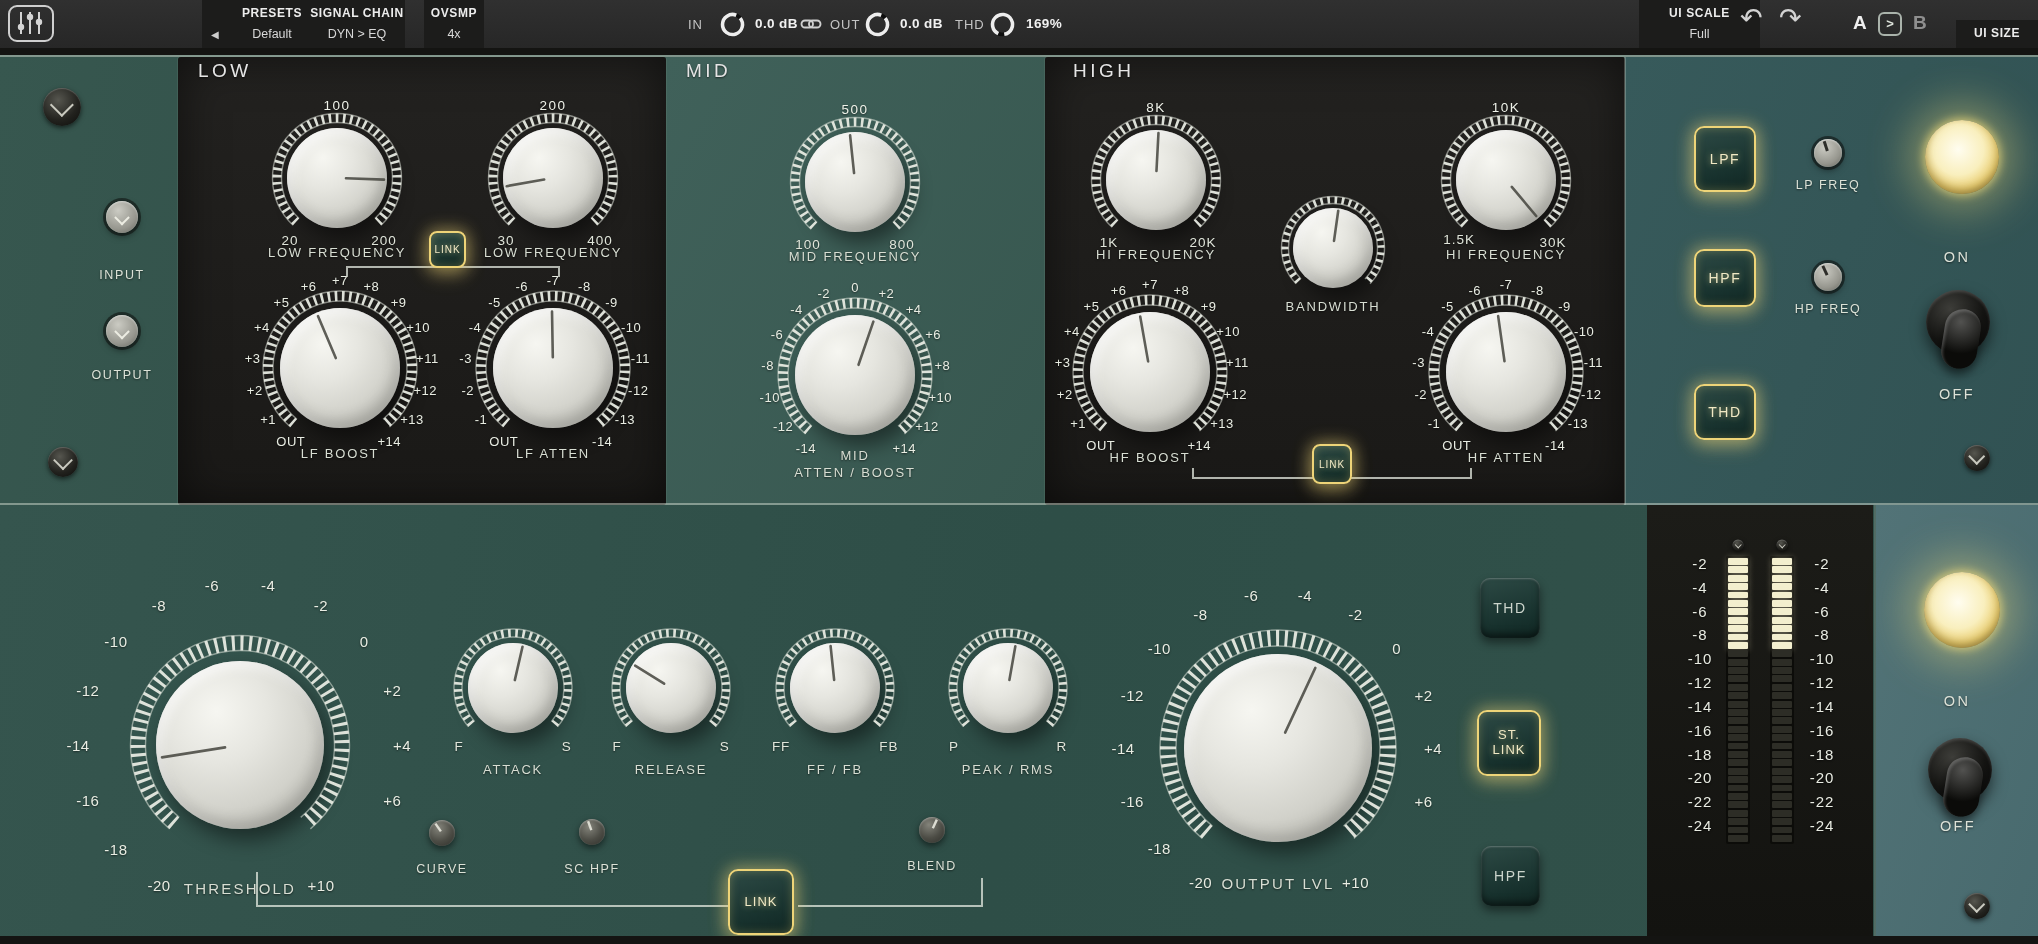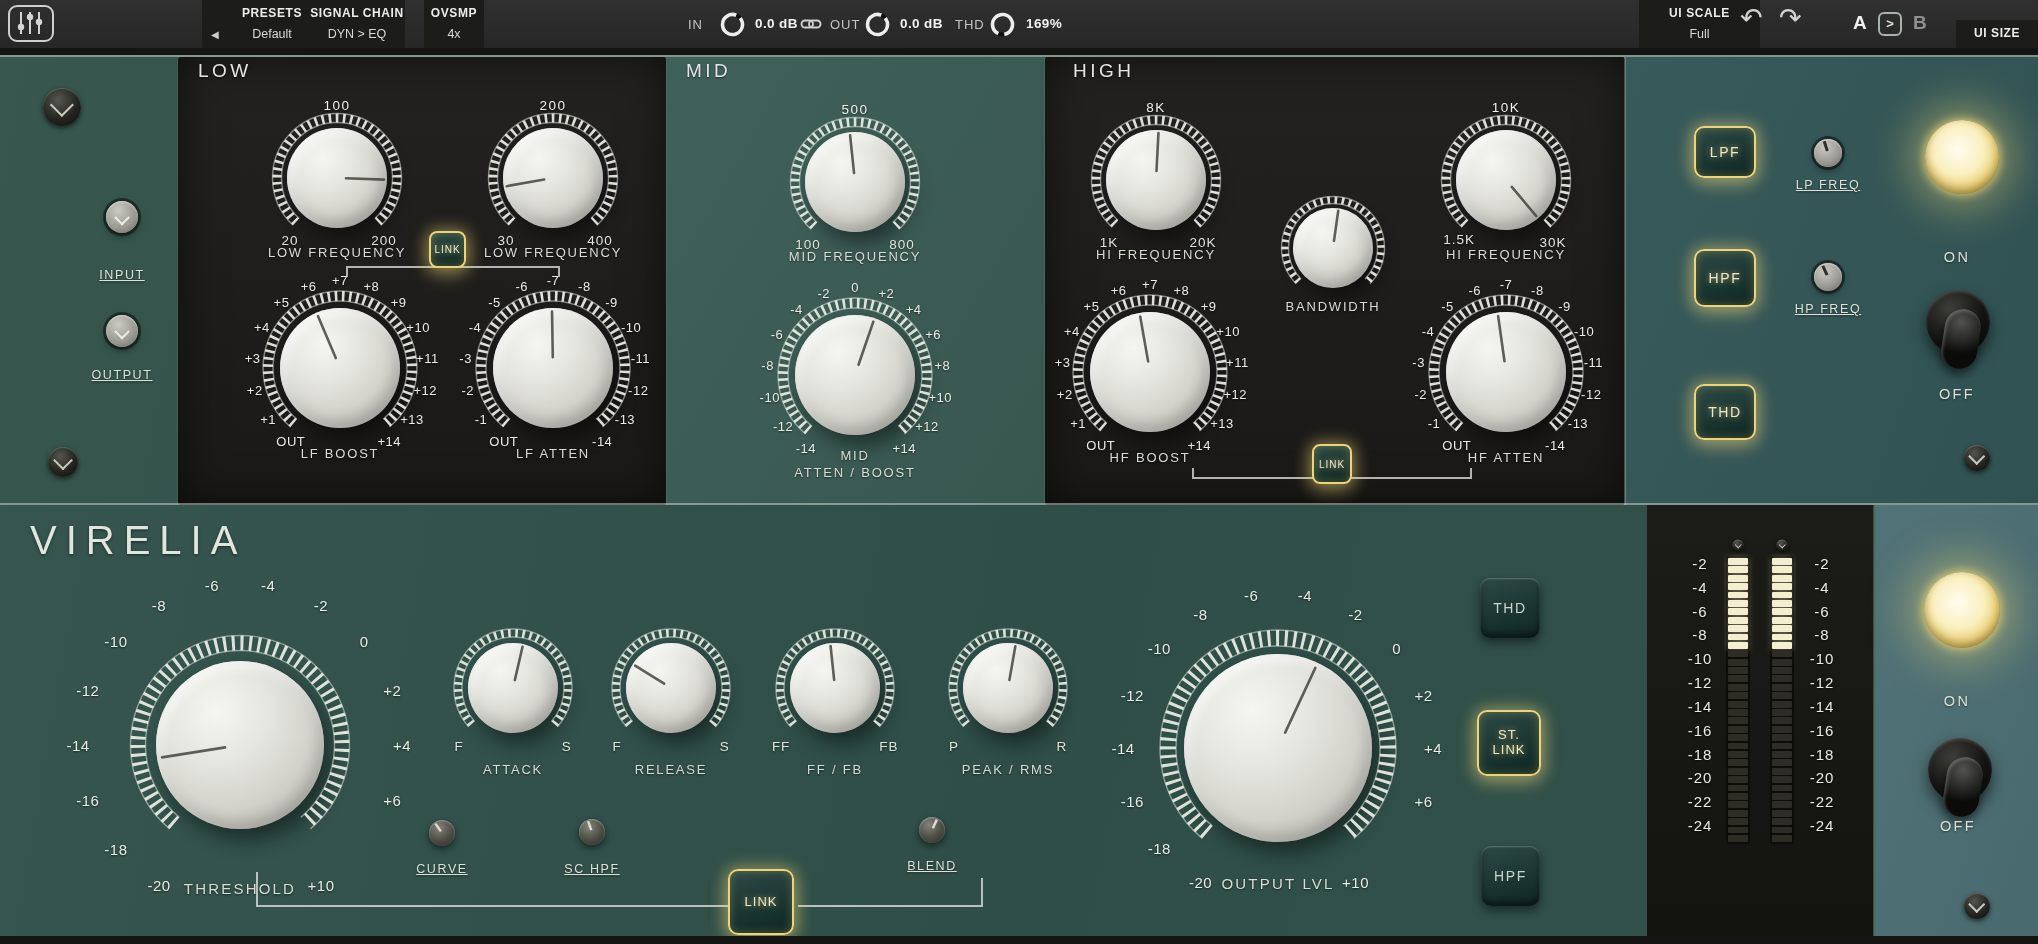--- a/index.html
+++ b/index.html
@@ -47,21 +47,21 @@
   .ktop{font-size:13.5px;color:#eff2e9;letter-spacing:1.5px;}
   .kminmax{font-size:13.5px;color:#e0e5da;letter-spacing:1px;}
   .kname{font-size:13px;color:#d8ded3;letter-spacing:1.8px;}
   .big .kname{font-size:15px;letter-spacing:2.2px;}
 
   .mbody{left:0;top:0;border-radius:50%;}
   .mini.dark .mbody{background:radial-gradient(circle at 38% 30%,#83837a,#4c4c45 55%,#2e2e29);
     box-shadow:0 3px 7px rgba(0,0,0,.55), inset 0 1px 2px rgba(255,255,255,.35);}
   .mini.slot .mbody, .mini.chev .mbody{background:radial-gradient(circle at 38% 30%,#cbcbc3,#96968e 62%,#63635c);
     box-shadow:0 0 0 3px rgba(12,14,12,.55), 0 3px 7px rgba(0,0,0,.5), inset 0 1px 2px rgba(255,255,255,.5);}
-  .mlabel{position:absolute;transform:translate(-50%,-50%);font-size:12.5px;color:#dce2d7;letter-spacing:1.6px;white-space:nowrap;text-shadow:0 1px 2px rgba(0,0,0,.5);text-decoration:underline;}
+  .mlabel{position:absolute;transform:translate(-50%,-50%);font-size:12.5px;color:#dce2d7;letter-spacing:1.6px;white-space:nowrap;text-shadow:0 1px 2px rgba(0,0,0,.5);}
   .chevron{width:9px;height:9px;border-left:2.5px solid #ecece2;border-bottom:2.5px solid #ecece2;transform:translate(-50%,-62%) rotate(-45deg);}
 
   .screw{position:absolute;transform:translate(-50%,-50%);border-radius:50%;
     background:radial-gradient(circle at 40% 32%,#56564f,#22221e 58%,#0c0c0a);
     box-shadow:0 2px 5px rgba(0,0,0,.6), inset 0 1px 1px rgba(255,255,255,.22);}
   .screw::after{content:"";position:absolute;left:50%;top:50%;width:40%;height:40%;
     border-left:2.5px solid #c9c9bf;border-bottom:2.5px solid #c9c9bf;transform:translate(-50%,-62%) rotate(-45deg);}
   .screw.tiny::after{border-width:1.5px;}
 
   
@@ -403,21 +403,21 @@
       <span class="kscale" style="left: 85.2788px; top: 21.7147px;">-12</span>
       <span class="kscale" style="left: 71.9593px; top: 50.6543px;">-13</span>
       <span class="kscale" style="left: 49.209px; top: 72.9553px;">-14</span>
       <span class="kname" style="left: 0px; top: 85px;">HF ATTEN</span>
     </div>
   <div class="bk" style="left:1192px;top:468px;width:276px;height:9px;border-bottom-width:2px;border-left-width:2px;border-right-width:2px;"></div>
   <div class="btn glow sm" style="left:1312px;top:444px;width:40px;height:40px;">
       <span>LINK</span>
     </div>
 
-  <div class="btn glow" style="left:1694px;top:126px;width:62px;height:52px;">
+  <div class="btn glow" style="left:1694px;top:126px;width:62px;height:66px;">
       <span>LPF</span>
     </div>
   <div class="mini slot" style="left: 1828px; top: 153px;">
       <div class="mbody" style="height: 28px; width: 28px;"></div>
       <svg width="34" height="34" viewBox="-17 -17 34 34" class="kring">
         <line x1="0" y1="-2.1" x2="0" y2="-12.32" stroke="#2e2e2a" stroke-width="3" transform="rotate(-18)"></line>
       </svg>
       <span class="mlabel" style="left: 0px; top: 32px;">LP FREQ</span>
     </div>
   <div class="lamp" style="left:1962px;top:157px;width:74px;height:74px;"></div>
@@ -437,21 +437,20 @@
       <div class="tlever"></div>
     </div>
   <span class="sw-label" style="left:1957px;top:394px;">OFF</span>
   <div class="btn glow" style="left:1694px;top:384px;width:62px;height:56px;">
       <span>THD</span>
     </div>
   <div class="screw" style="left:1977px;top:458px;width:26px;height:26px;"></div>
 
   <div class="line" style="left:0;top:503px;width:2038px;height:2.5px;"></div>
   <div class="abs" style="left:0;top:505px;width:2038px;height:431px;background:linear-gradient(100deg,#35554e,#2e4e47 50%,#32524b);"></div>
-  <span class="brand" style="left:30px;top:518px;">VIRELIA</span>
 
   <div class="knob big" style="left: 240px; top: 745px;">
       <div class="kbody" style="height: 168px; width: 168px;"></div>
       <svg width="244" height="244" viewBox="-122 -122 244 244" class="kring">
         <path d="M -65.56 78.14 A 102 102 0 1 1 65.56 78.14" class="ticks" stroke-width="15" stroke-dasharray="3 5.6"></path>
         <path d="M -60.74 72.39 A 94.5 94.5 0 1 1 60.74 72.39" class="rim" stroke-width="1.4"></path>
         <path d="M -70.39 83.88 A 109.5 109.5 0 1 1 70.39 83.88" class="rim" stroke-width="1.4"></path>
         <line x1="0" y1="-15.12" x2="0" y2="-78.96" class="kptr" transform="rotate(-99)"></line>
       </svg>
       <span class="kscale" style="left: -81px; top: 140.296px;">-20</span>

